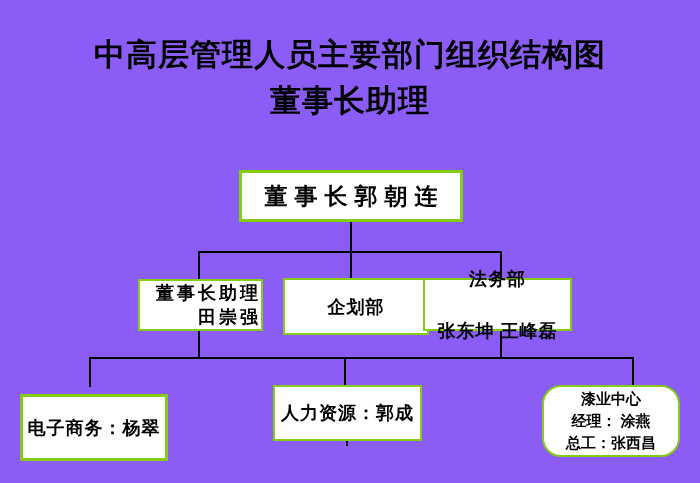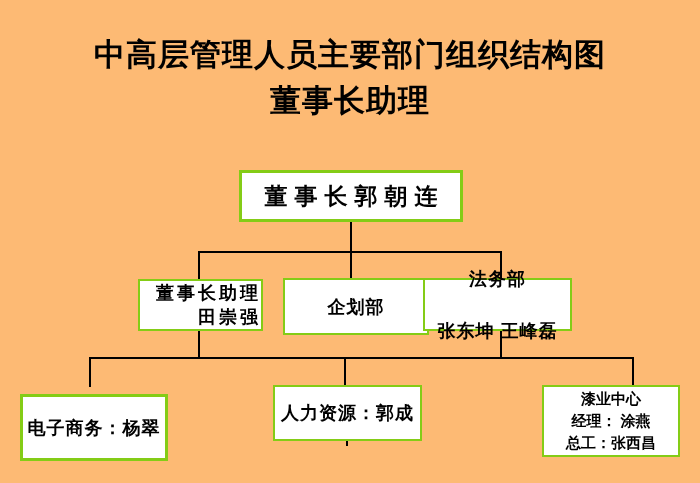--- a/index.html
+++ b/index.html
@@ -4,21 +4,21 @@
 <style>
   html, body {
     margin: 0;
     padding: 0;
     background: #ffffff;
   }
   .canvas {
     position: relative;
     width: 700px;
     height: 483px;
-    background: #fdba74;
+    background: #8b5cf6;
     font-family: "Liberation Sans", sans-serif;
     color: #000000;
     overflow: hidden;
   }
   .title-block {
     position: absolute;
     top: 32px;
     left: 0;
     width: 700px;
     text-align: center;
@@ -70,20 +70,21 @@
     letter-spacing: 1px;
   }
   .node-hr {
     left: 273px; top: 385px; width: 149px; height: 56px;
     letter-spacing: 1px;
   }
   .node-paint {
     left: 542px; top: 385px; width: 138px; height: 72px;
     font-size: 15px;
     line-height: 22px;
+    border-radius: 19px;
   }
   .connector {
     position: absolute;
     background: #000000;
     z-index: 1;
   }
 </style>
 </head>
 <body>
 

